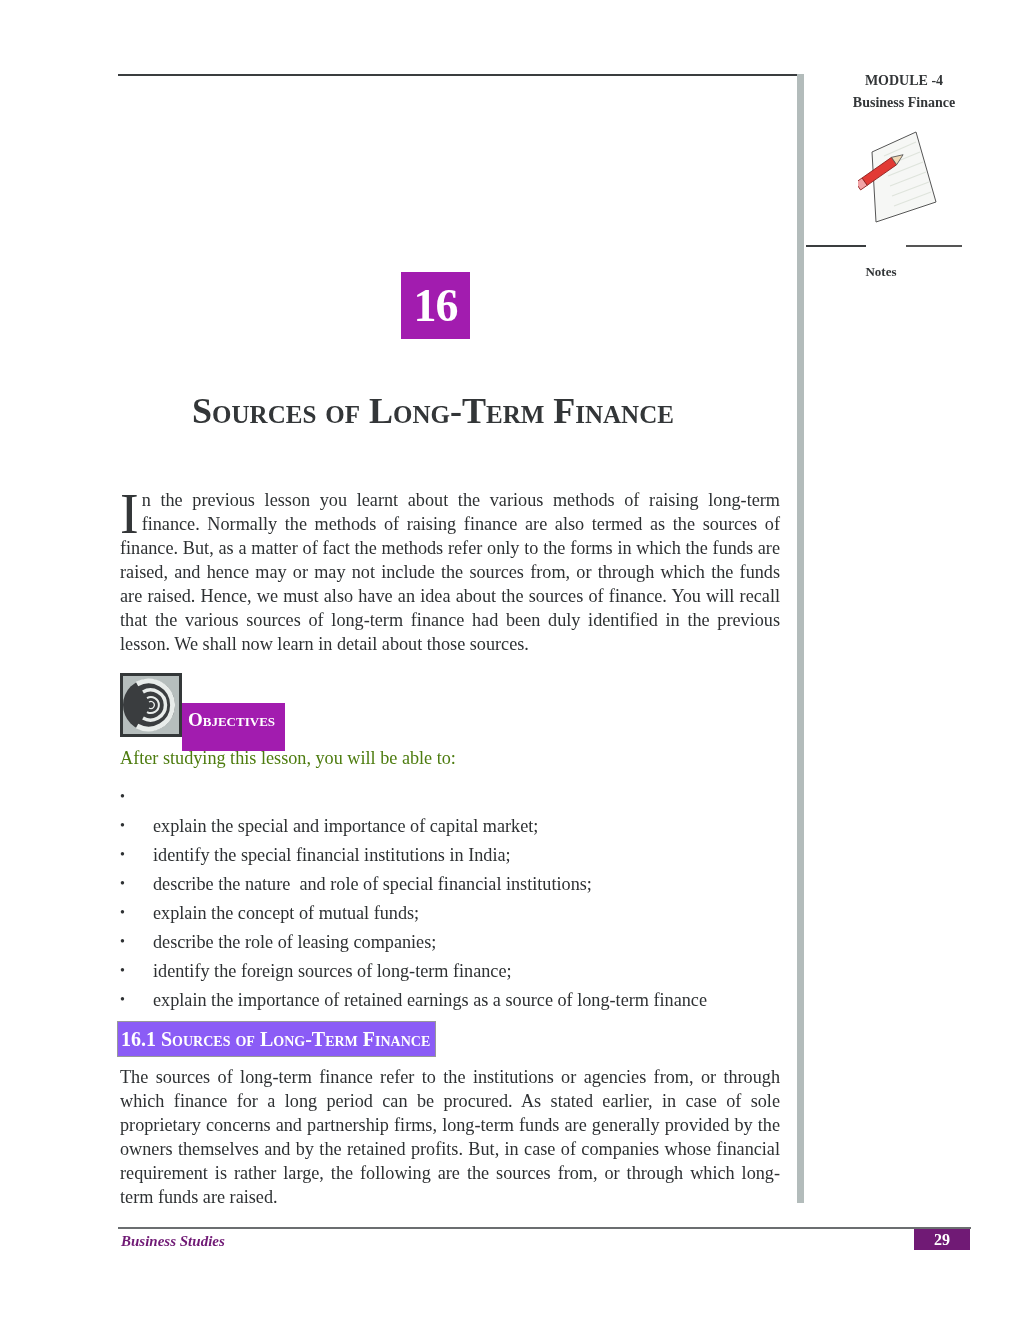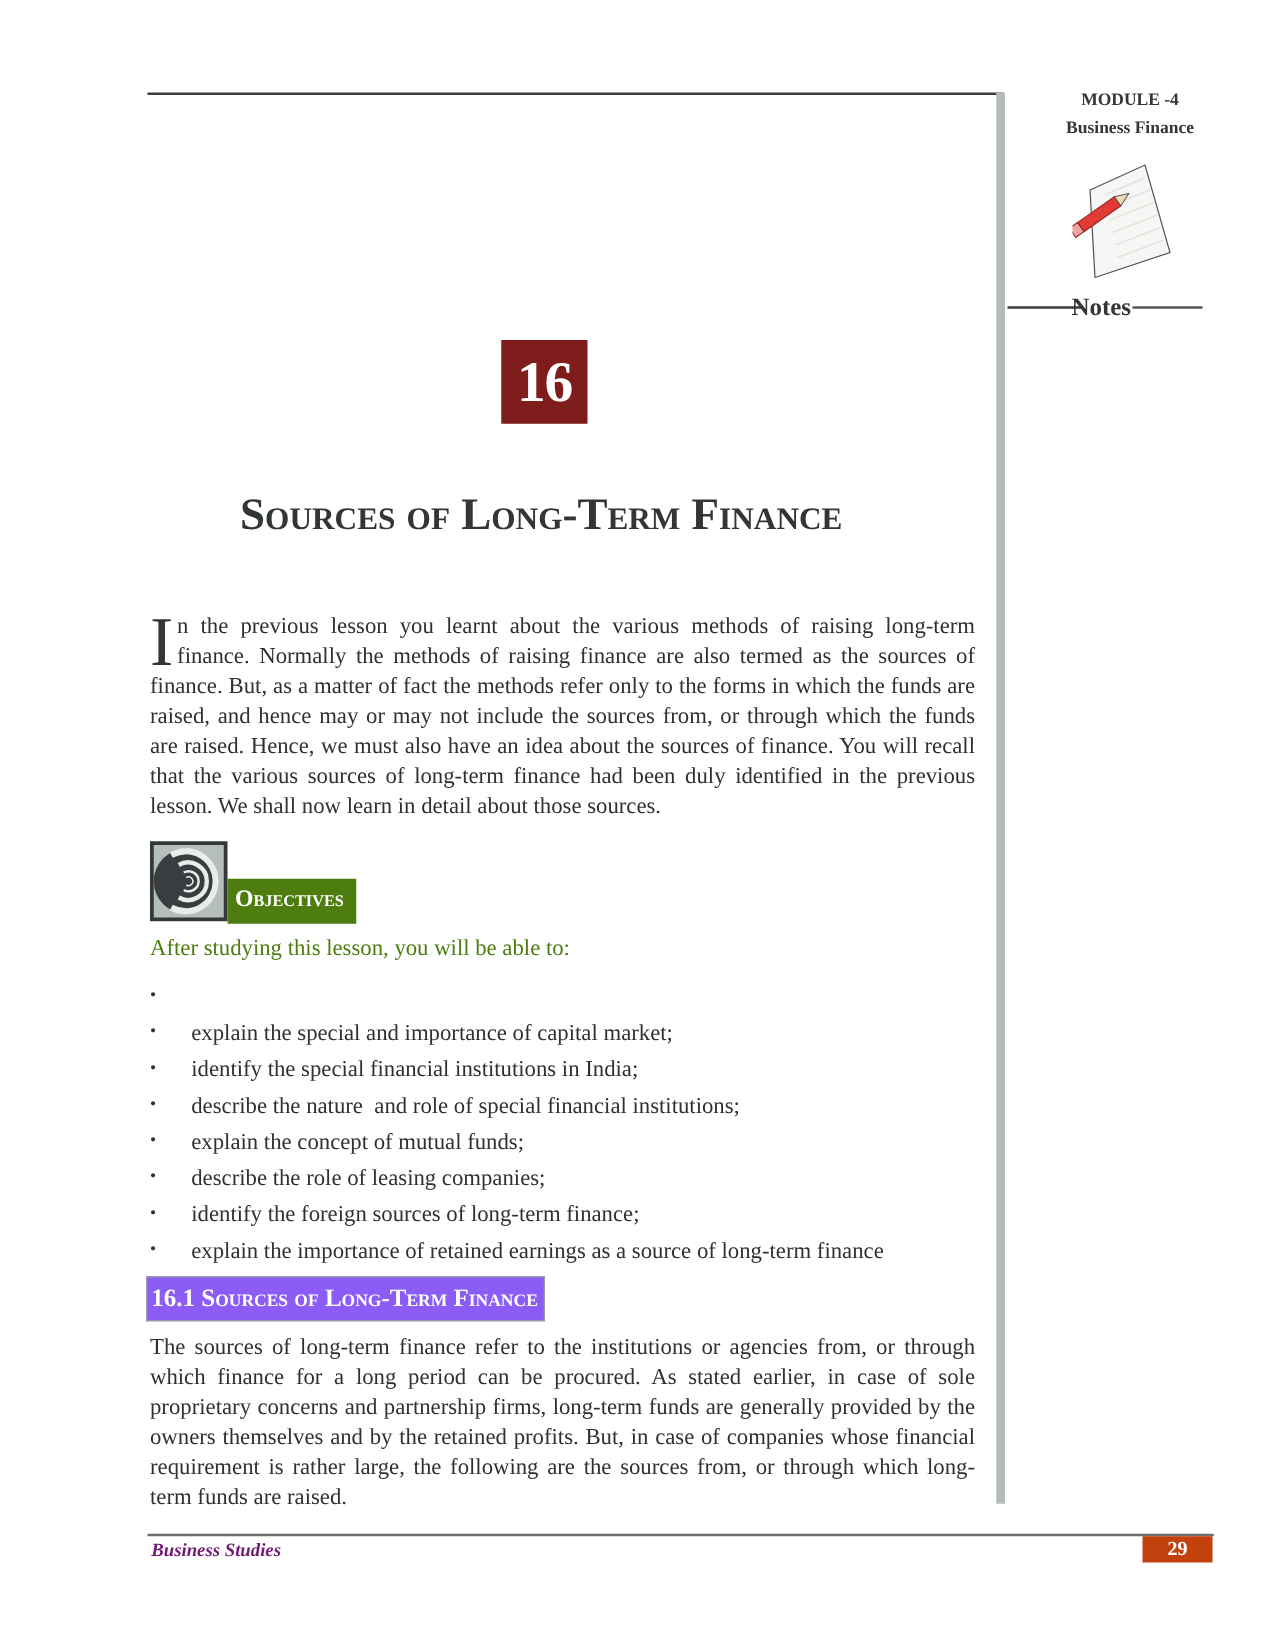--- a/index.html
+++ b/index.html
@@ -17,25 +17,25 @@
     }
     .margin {
       position: absolute; left: 806px; top: 70px; width: 196px; text-align: center;
     }
     .margin .module { font-weight: bold; font-size: 14px; line-height: 22px; padding-left: 0; }
     .margin .mod1 { margin-top: 0px; font-family: Liberation Serif, serif; }
     .notes-wrap { position: relative; height: 130px; }
     .notes-icon { position: absolute; left: 52px; top: 6px; }
     .notes-line-l { position: absolute; left: 0; top: 131px; width: 60px; height: 2px; background: #3a3d3f; }
     .notes-line-r { position: absolute; left: 100px; top: 131px; width: 56px; height: 2px; background: #555; }
-    .notes-label { position: absolute; left: 0; width: 150px; top: 121px; font-weight: bold; font-size: 20px; text-align: center; }
+    .notes-label { position: absolute; left: 0; width: 150px; top: 150px; font-weight: bold; font-size: 13px; text-align: center; }
 
     .chapter-box {
       position: absolute; left: 401px; top: 272px; width: 69px; height: 67px;
-      background: #7f1d1d; color: #ffffff; font-weight: bold; font-size: 46px;
+      background: #a21caf; color: #ffffff; font-weight: bold; font-size: 46px;
       display: flex; align-items: center; justify-content: center; letter-spacing: -1px;
     }
     .chapter-title {
       position: absolute; left: 118px; top: 390px; width: 630px; text-align: center;
       font-weight: bold; font-size: 36px; font-variant: small-caps; color: #333638;
       letter-spacing: 0px;
     }
 
     .body-text {
       position: absolute; left: 120px; width: 660px;
@@ -48,22 +48,22 @@
 
     .objectives {
       position: absolute; left: 120px; top: 673px; height: 66px; width: 200px;
     }
     .obj-icon {
       position: absolute; left: 0; top: 0; width: 62px; height: 64px;
       background: #343839; box-sizing: border-box; padding: 3px;
     }
     .obj-icon-inner { width: 56px; height: 58px; background: #b6bebd; position: relative; overflow: hidden; }
     .obj-label {
-      position: absolute; left: 62px; top: 30px; height: 36px; padding: 0 10px 0 6px;
-      background: #4d7c0f; color: #ffffff; font-weight: bold; font-size: 19px;
+      position: absolute; left: 62px; top: 30px; height: 48px; padding: 0 10px 0 6px;
+      background: #a21caf; color: #ffffff; font-weight: bold; font-size: 19px;
       font-variant: small-caps; line-height: 34px; white-space: nowrap;
     }
     .obj-intro { position: absolute; left: 120px; top: 748px; font-size: 18.2px; color: #4d7c0f; }
 
     .obj-list { position: absolute; left: 120px; top: 784px; margin: 0; padding: 0; list-style: none; }
     .obj-list li {
       position: relative; height: 29px; line-height: 26px; font-size: 18.2px; color: #2e3133;
       padding-left: 33px; white-space: nowrap;
     }
     .obj-list li .bullet { position: absolute; left: 0; top: 0; font-size: 14px; }
@@ -78,21 +78,21 @@
 
     .bottom-rule {
       position: absolute; left: 118px; top: 1227px; width: 853px; height: 2px; background: #6b6e70;
     }
     .footer-left {
       position: absolute; left: 121px; top: 1233px; font-style: italic; font-weight: bold;
       font-size: 15px; color: #701a75;
     }
     .page-num {
       position: absolute; left: 914px; top: 1229px; width: 56px; height: 21px;
-      background: #c2410c; color: #ffffff; font-weight: bold; font-size: 16px;
+      background: #701a75; color: #ffffff; font-weight: bold; font-size: 16px;
       text-align: center; line-height: 21px;
     }
   </style>
 </head>
 <body>
 
 <div class="top-rule"></div>
 <div class="side-bar"></div>
 
 <div class="margin">

